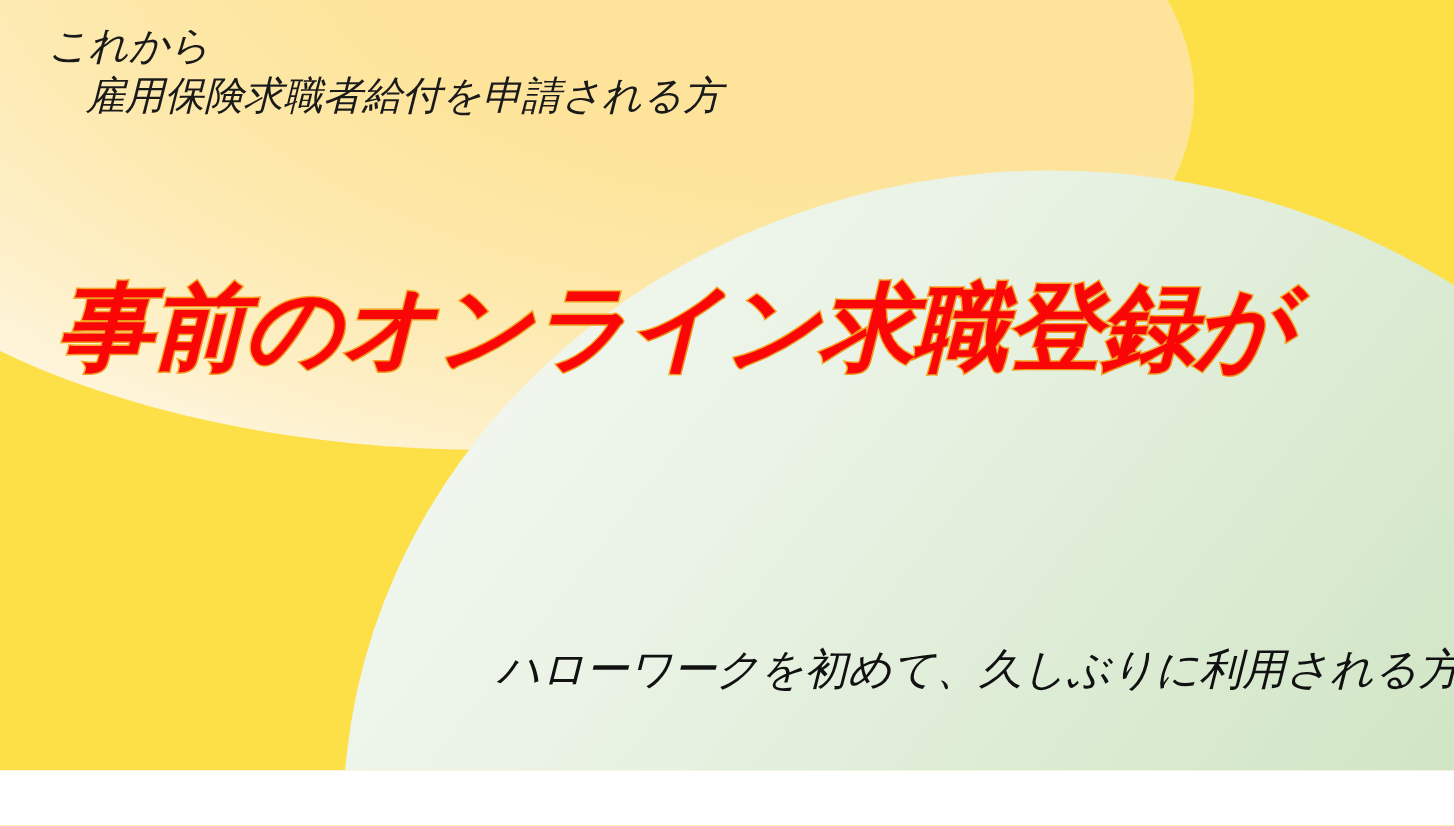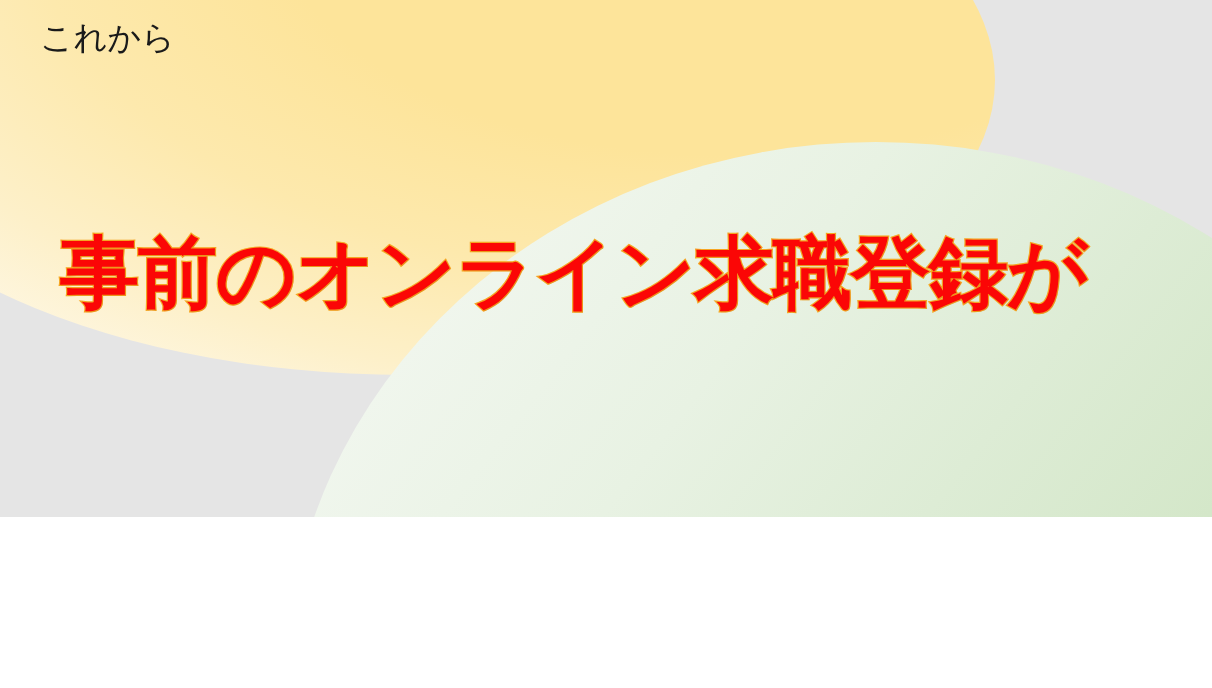--- a/index.html
+++ b/index.html
@@ -6,23 +6,24 @@
     margin: 0;
     padding: 0;
     background: #ffffff;
   }
   body {
     font-family: "Liberation Sans", "DejaVu Sans", sans-serif;
   }
   #slide {
     position: relative;
     width: 1212px;
-    height: 517px;
+    height: 642px;
     overflow: hidden;
-    background: #e5e5e5;
+    background: #fde047;
+    font-style: italic;
   }
 
   
   .bg-layer {
     position: absolute;
     inset: 0;
     overflow: hidden;
     pointer-events: none;
   }
   .blob-yellow {
@@ -84,21 +85,20 @@
   .intro-line.indent {
     padding-left: 31px;
   }
 
   
   #headline {
     position: absolute;
     left: 48px;
     top: 224px;
     width: 1130px;
-    margin-left: 12px;
   }
   .headline-line {
     font-size: 79px;
     line-height: 97px;
     font-weight: bold;
     color: #fb0606;
     white-space: pre;
     letter-spacing: -1px;
     -webkit-text-stroke: 2.4px #f5a623;
     paint-order: stroke fill;
@@ -128,20 +128,21 @@
 
   <div class="bg-layer">
     <div class="blob-yellow"></div>
     <div class="blob-green"></div>
   </div>
 
   <div class="content">
 
     <div id="intro">
       <div class="intro-line">これから</div>
+      <div class="intro-line indent">雇用保険求職者給付を申請される方</div>
     </div>
 
     <div id="headline">
       <div class="headline-line">事前のオンライン求職登録が</div>
     </div>
 
     <div id="body-copy">
       <div class="body-line">
         <span>ハローワークを初めて、久しぶりに利用される方は</span>
       </div>

